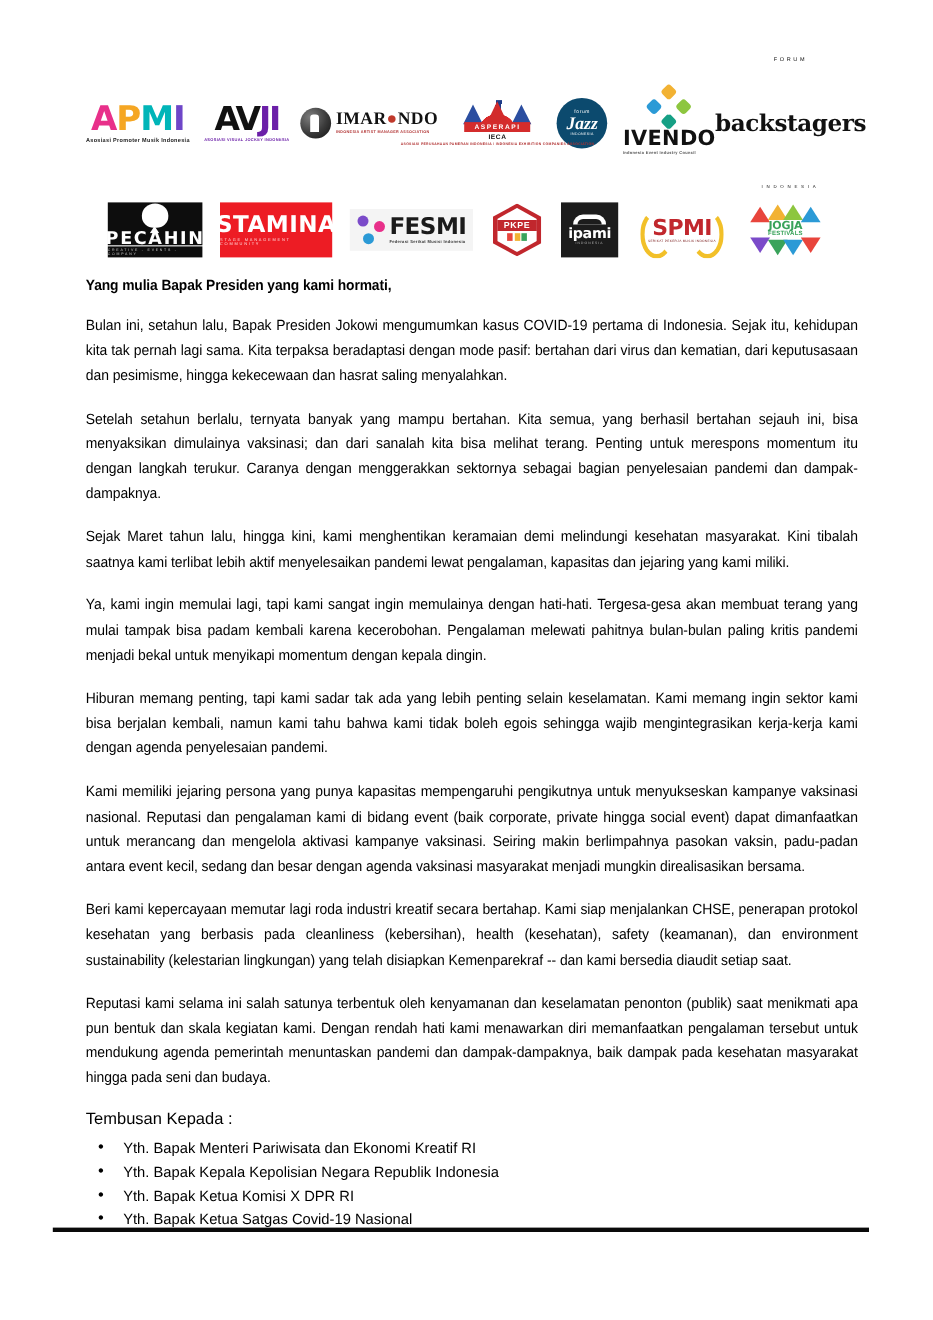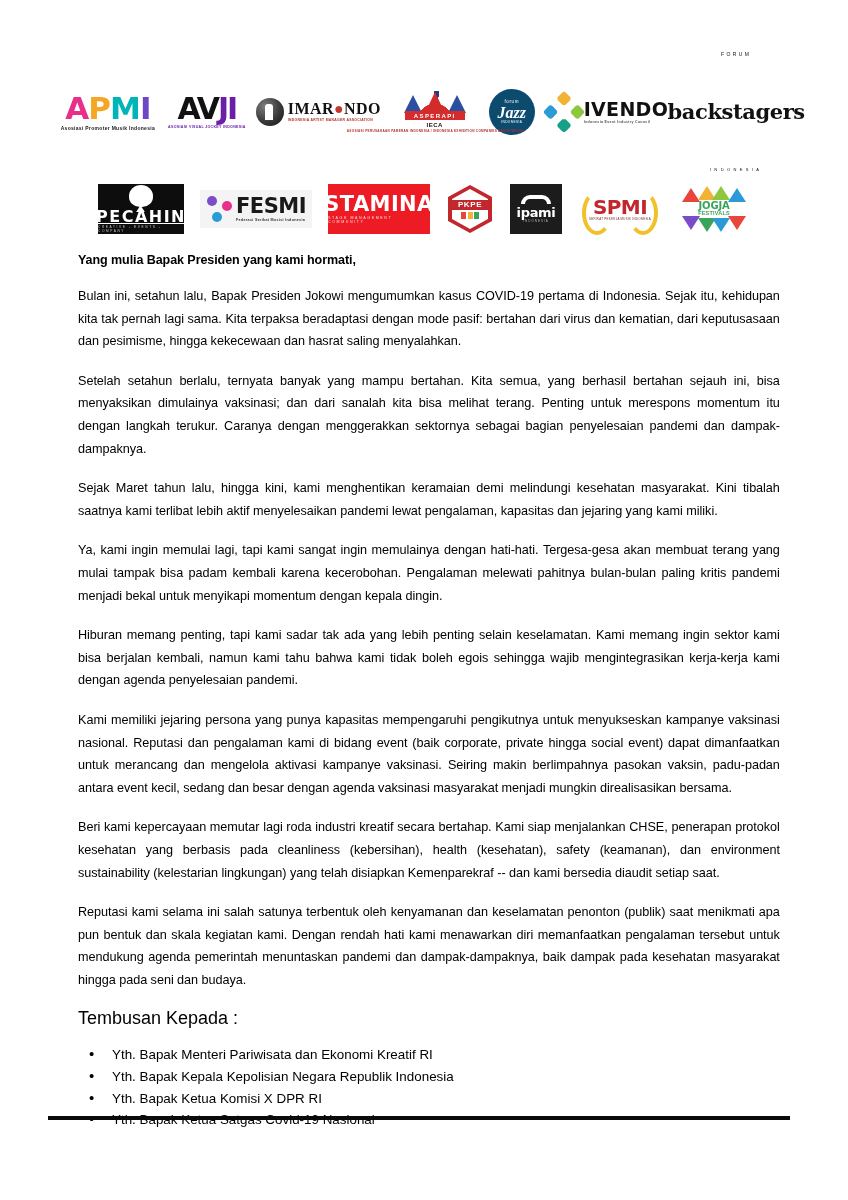--- a/index.html
+++ b/index.html
@@ -150,21 +150,21 @@
     align-items: center; justify-content: center;
   }
   .jazz-forum { font-size: 4.5px; letter-spacing: .6px; }
   .jazz-word {
     font-size: 16px; font-style: italic; font-weight: bold;
     font-family: "Liberation Serif", serif; line-height: .95;
   }
   .jazz-sub { font-size: 3.2px; letter-spacing: .4px; margin-top: 1px; }
 
   
-  .logo-ivendo { flex-direction: row; gap: 5px; align-items: center; }
+  .logo-ivendo { flex-direction: column; gap: 5px; align-items: center; }
   .ivendo-mark {
     width: 30px; height: 30px; position: relative; transform: rotate(45deg);
   }
   .ivendo-mark i {
     position: absolute; width: 11px; height: 11px; border-radius: 3px; display: block;
   }
   .iv1 { background: #f2b233; left: 0; top: 0; }
   .iv2 { background: #8dc63f; right: 0; top: 0; }
   .iv3 { background: #2b9ad6; left: 0; bottom: 0; }
   .iv4 { background: #16a085; right: 0; bottom: 0; }
@@ -332,23 +332,23 @@
     text-align: justify;
     margin: 0 0 17px 0;
     color: #000;
     letter-spacing: -.05px;
     transform: scaleX(.945);
     transform-origin: left center;
     width: 105.8%;
   }
   .closing-title {
     font-family: "Liberation Sans", sans-serif;
-    font-size: 18px;
+    font-size: 15px;
     line-height: 20px;
-    margin: 6px 0 16px 0;
+    margin: 6px 0 5px 0;
     color: #000;
   }
   ul.cc-list {
     list-style: none;
     margin: 0;
     padding: 0;
   }
   ul.cc-list li {
     font-family: "Liberation Sans", sans-serif;
     font-size: 13.4px;
@@ -446,35 +446,35 @@
     </div>
 
     <div class="logo-row row2">
 
       <div class="logo logo-pecahin">
         <div class="pec-head"></div>
         <div class="pec-word">PECAHIN</div>
         <div class="pec-sub">CREATIVE - EVENTS - COMPANY</div>
       </div>
 
+      <div class="logo logo-stamina">
+        <div class="sta-word">STAMINA</div>
+        <div class="sta-sub">STAGE MANAGEMENT COMMUNITY</div>
+      </div>
+
       <div class="logo logo-fesmi">
         <div class="fesmi-mark">
           <b class="fm1"></b>
           <b class="fm2"></b>
           <b class="fm3"></b>
         </div>
         <div class="fesmi-text">
           <div class="fesmi-word">FESMI</div>
           <div class="logo-sub">Federasi Serikat Musisi Indonesia</div>
         </div>
-      </div>
-
-      <div class="logo logo-stamina">
-        <div class="sta-word">STAMINA</div>
-        <div class="sta-sub">STAGE MANAGEMENT COMMUNITY</div>
       </div>
 
       <div class="logo logo-pkpe">
         <div class="pkpe-hex">
           <div class="pkpe-inner">
             <div class="pkpe-band">PKPE</div>
             <div class="pkpe-bits">
               <i style="background:#e8453c"></i>
               <i style="background:#f2b233"></i>
               <i style="background:#3aa35b"></i>

